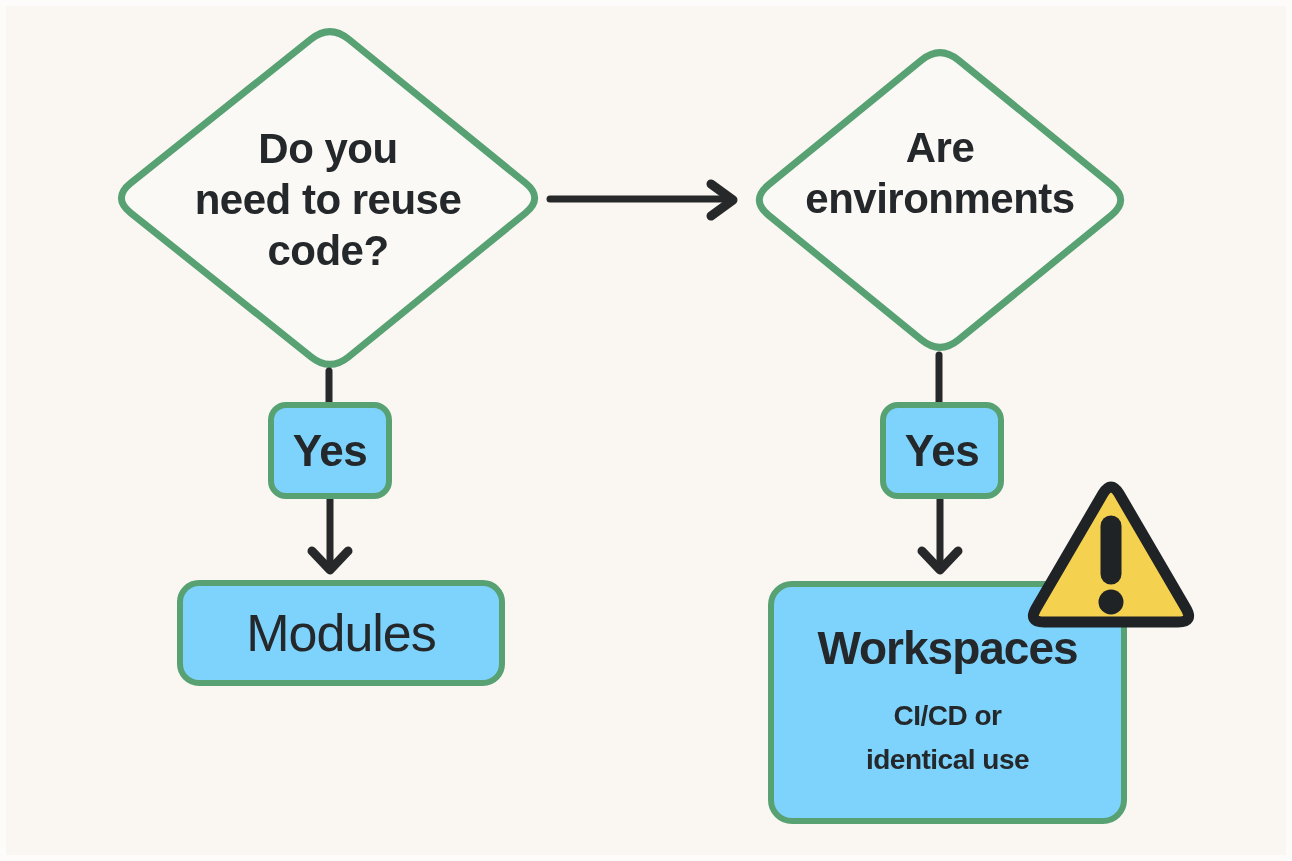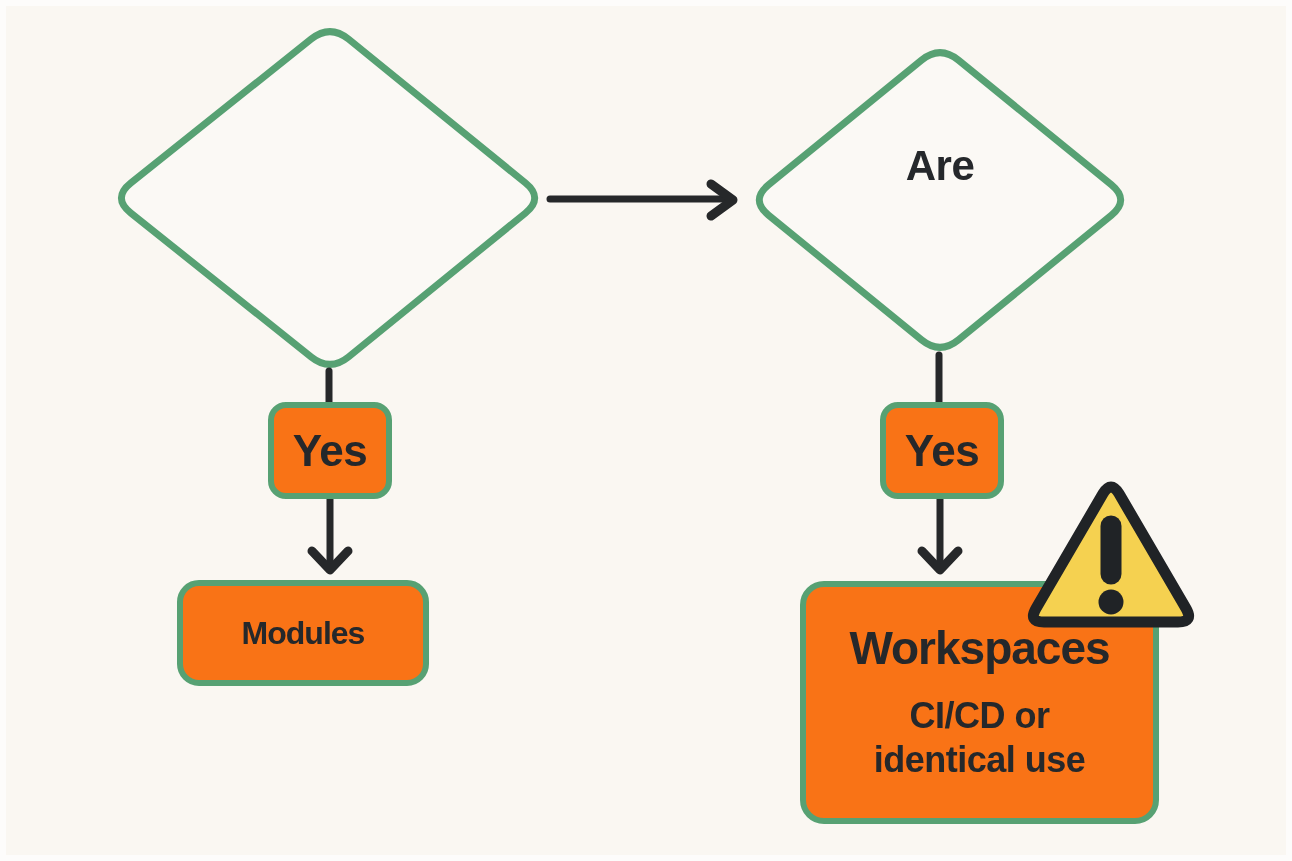--- a/index.html
+++ b/index.html
@@ -32,62 +32,61 @@
     letter-spacing: -0.5px;
   }
   .diamond-label {
     font-size: 42px;
     line-height: 51px;
   }
   .diamond-label span { display: block; }
   .node-box {
     position: absolute;
     z-index: 2;
-    background: #f97316;
+    background: #7dd3fc;
     border: 6px solid #57a173;
     box-sizing: border-box;
     display: flex;
     flex-direction: column;
     align-items: center;
     justify-content: center;
     text-align: center;
   }
   .yes-box {
     width: 124px;
     height: 97px;
     border-radius: 18px;
     font-size: 44px;
     font-weight: 700;
     letter-spacing: -0.5px;
   }
   .yes-left  { left: 268px; top: 402px; }
   .yes-right { left: 880px; top: 402px; }
   .modules-box {
     left: 177px; top: 580px;
-    width: 252px; height: 106px;
+    width: 328px; height: 106px;
     border-radius: 22px;
-    font-size: 32px;
-    font-weight: 700;
+    font-size: 52px;
+    font-weight: 400;
     letter-spacing: -1px;
   }
   .workspaces-box {
     left: 768px; top: 581px;
     width: 359px; height: 243px;
     border-radius: 24px;
-    margin-left: 32px;
   }
   .workspaces-title {
     font-size: 46px;
     font-weight: 700;
     line-height: 48px;
     letter-spacing: -1px;
     margin-bottom: 22px;
   }
   .workspaces-subtitle {
-    font-size: 36px;
+    font-size: 28px;
     font-weight: 600;
     line-height: 44px;
     letter-spacing: -0.5px;
   }
   .workspaces-subtitle span { display: block; }
   .warning-svg {
     position: absolute;
     left: 1018px; top: 466px;
     z-index: 3;
   }
@@ -118,23 +117,29 @@
 
     <line x1="330" y1="498" x2="330" y2="564" stroke="#26282a" stroke-width="7" stroke-linecap="round"></line>
     <polyline points="312,551 330,570 348,551" fill="none" stroke="#26282a" stroke-width="9" stroke-linecap="round" stroke-linejoin="round"></polyline>
 
     <line x1="939" y1="355" x2="939" y2="403" stroke="#26282a" stroke-width="7" stroke-linecap="round"></line>
 
     <line x1="940" y1="498" x2="940" y2="564" stroke="#26282a" stroke-width="7" stroke-linecap="round"></line>
     <polyline points="922,551 940,570 958,551" fill="none" stroke="#26282a" stroke-width="9" stroke-linecap="round" stroke-linejoin="round"></polyline>
   </svg>
 
+  <div class="label diamond-label" style="left:158px; top:123px; width:340px;">
+    <span>Do you</span>
+    <span>need to reuse</span>
+    <span>code?</span>
+  </div>
 
-  <div class="label diamond-label" style="left:770px; top:140px; width:340px;">
+  <div class="label diamond-label" style="left:770px; top:122px; width:340px;">
     <span>Are</span>
+    <span>environments</span>
   </div>
 
   <div class="node-box yes-box yes-left">
     <span>Yes</span>
   </div>
 
   <div class="node-box yes-box yes-right">
     <span>Yes</span>
   </div>
 

